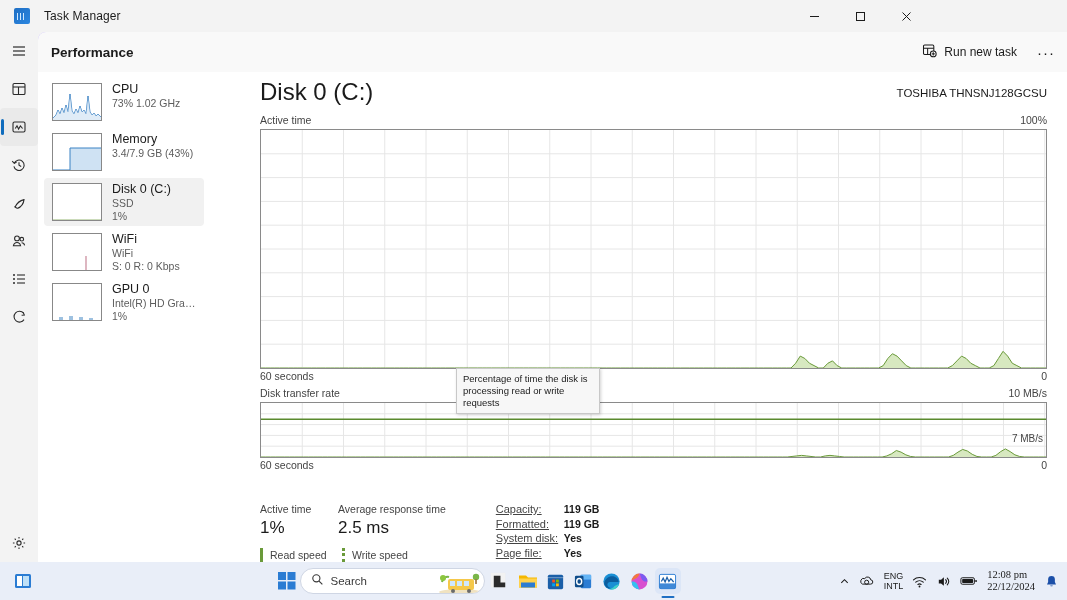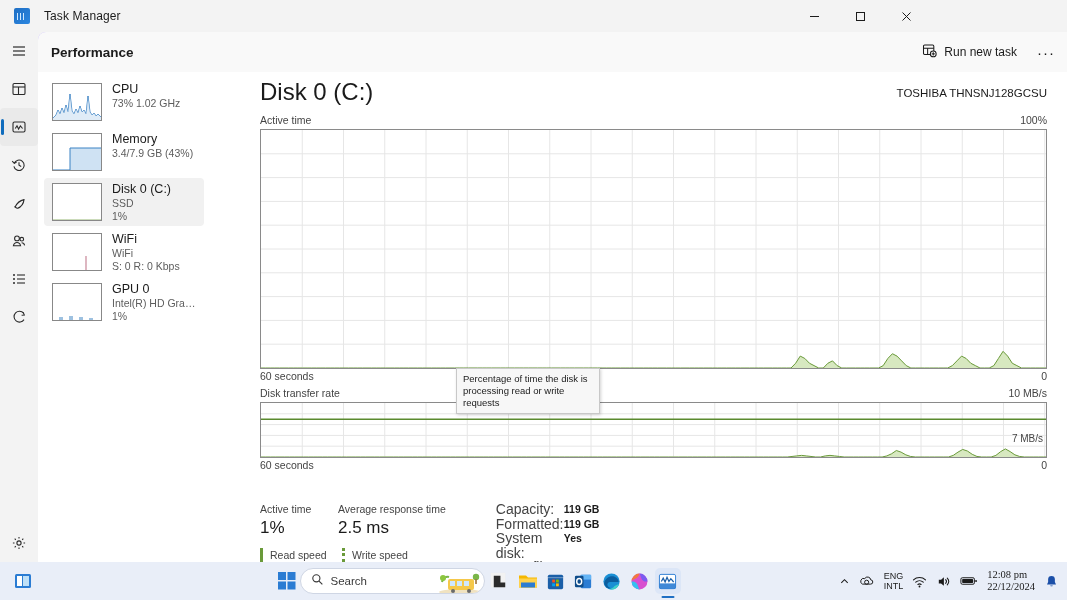--- a/index.html
+++ b/index.html
@@ -133,21 +133,21 @@
   .stat-k { font-size: 10.5px; color: #444; line-height: 14px; }
   .stat-v { font-size: 17px; color: #1b1b1b; line-height: 24px; font-weight: 400; }
   .speed-row { display: flex; margin-top: 8px; }
   .speed-block { padding-left: 7px; }
   .speed-block.solid { border-left: 3px solid #6a9a3a; }
   .speed-block.dotted { border-left: 3px dotted #6a9a3a; margin-left: 14px; }
   .speed-k { font-size: 10.5px; color: #444; line-height: 14px; }
   .speed-v { font-size: 17px; color: #1b1b1b; line-height: 24px; }
   .kv { margin-left: 44px; }
   .kv-row { display: flex; line-height: 14.5px; }
-  .kv-k { width: 68px; font-size: 14px; color: #444; }
+  .kv-k { width: 68px; font-size: 11px; color: #444; text-decoration: underline; }
   .kv-v { font-size: 10.5px; color: #1b1b1b; font-weight: 600; }
 
   
   .taskbar {
     position: absolute; left: 0; bottom: 0; width: 1067px; height: 38px;
     background: #e9eef8; display: flex; align-items: center;
   }
   .tb-left { position: absolute; left: 10px; display: flex; align-items: center; }
   .tb-center {
     position: absolute; left: 0; width: 956px; display: flex;

